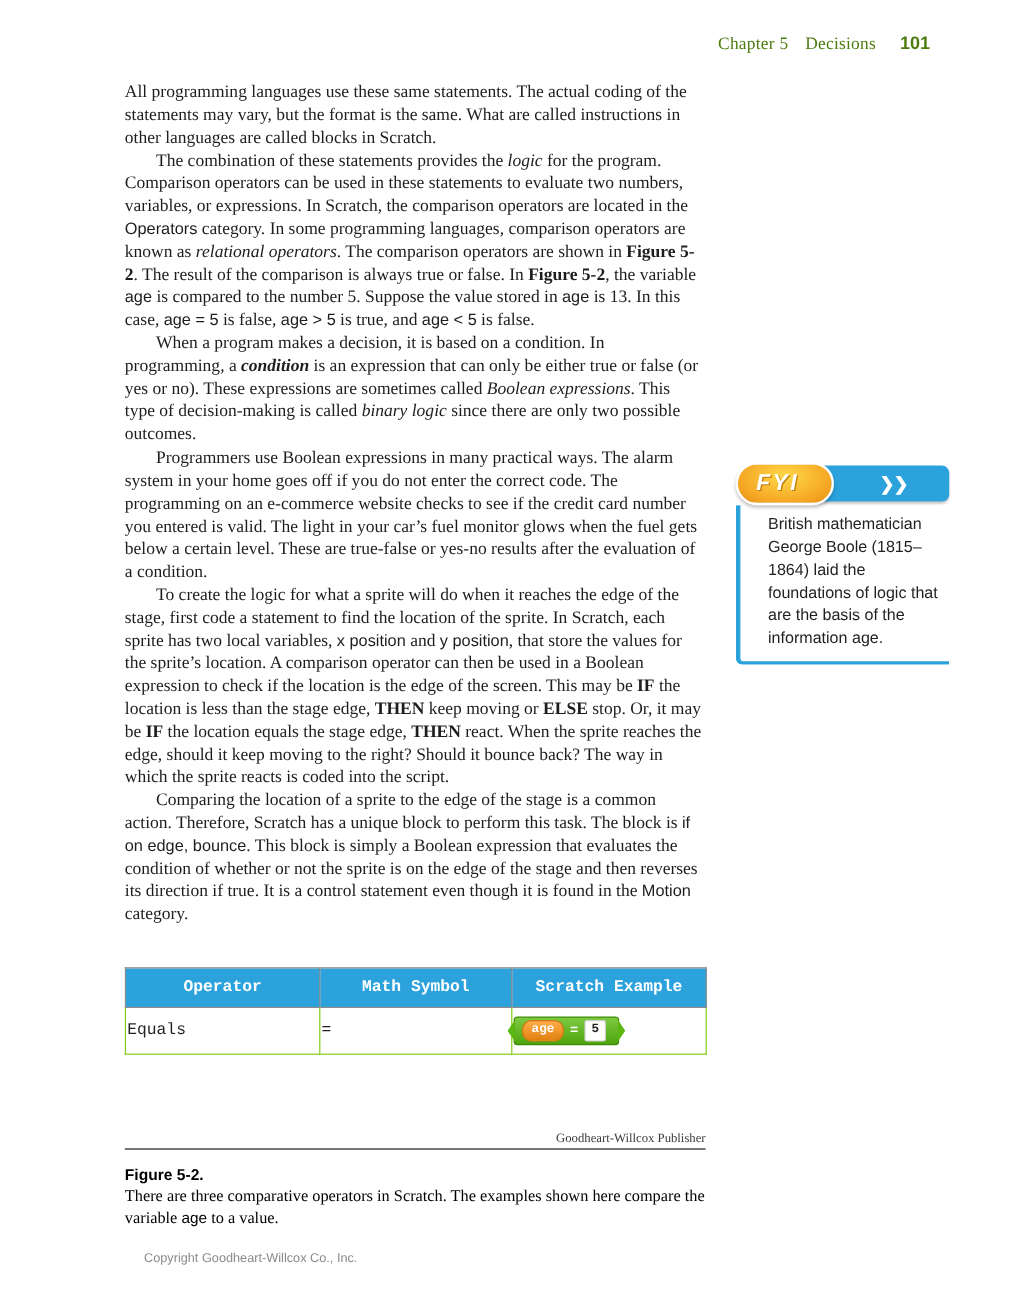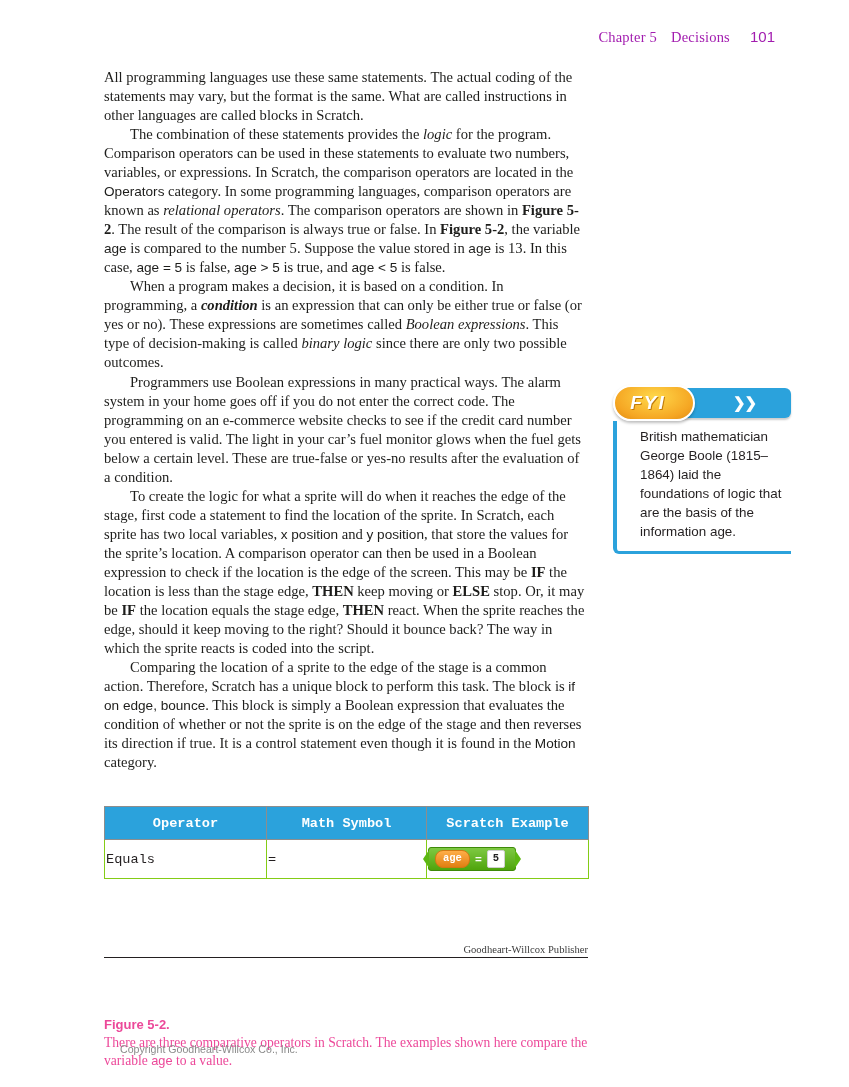--- a/index.html
+++ b/index.html
@@ -19,34 +19,34 @@
     position: absolute;
     inset: 0;
   }
   
   .running-head {
     position: absolute;
     top: 28px;
     right: 74px;
     font-family: "Liberation Serif", serif;
     font-size: 14.5px;
-    color: #a21caf;
+    color: #4d7c0f;
     display: flex;
     align-items: baseline;
     gap: 14px;
   }
   .running-head .rh-chapter {
     letter-spacing: 0.2px;
   }
   .running-head .rh-title {
     letter-spacing: 0.2px;
   }
   .running-head .rh-page {
     font-family: "Liberation Sans", sans-serif;
-    font-weight: normal;
+    font-weight: bold;
     font-size: 15px;
     margin-left: 6px;
   }
 
   
   .body-col {
     position: absolute;
     left: 104px;
     top: 68px;
     width: 483px;
@@ -242,25 +242,25 @@
     text-align: right;
     font-family: "Liberation Serif", serif;
     font-size: 10.6px;
     color: #3b3b3b;
     border-bottom: 1px solid #231f20;
     padding-bottom: 2px;
   }
   .caption {
     position: absolute;
     left: 104px;
-    top: 1016px;
+    top: 970px;
     width: 486px;
     font-size: 13.6px;
     line-height: 1.32;
-    color: #ec4899;
+    color: #000000;
   }
   .caption .figlabel {
     font-family: "Liberation Sans", sans-serif;
     font-weight: bold;
     font-size: 13px;
   }
   .caption .mono-term {
     font-family: "Liberation Sans", sans-serif;
     font-size: 12.8px;
   }

